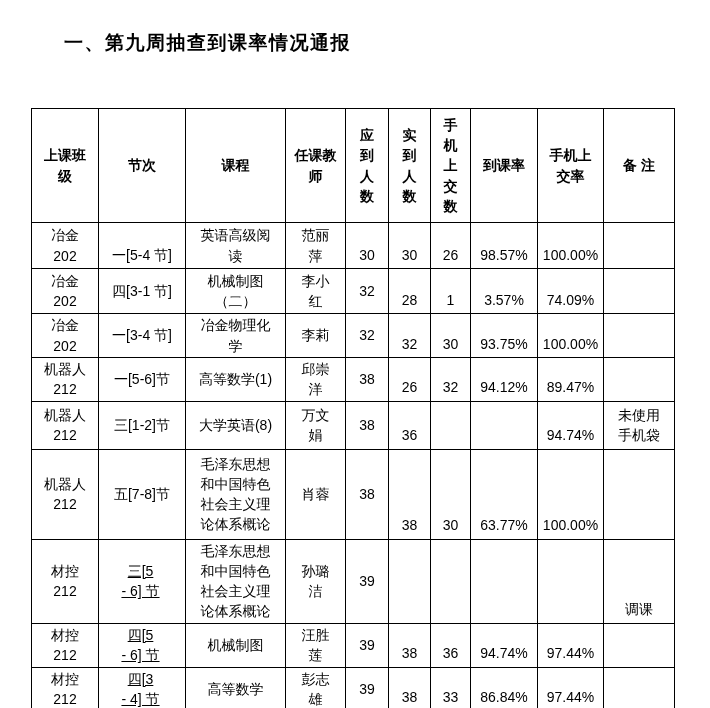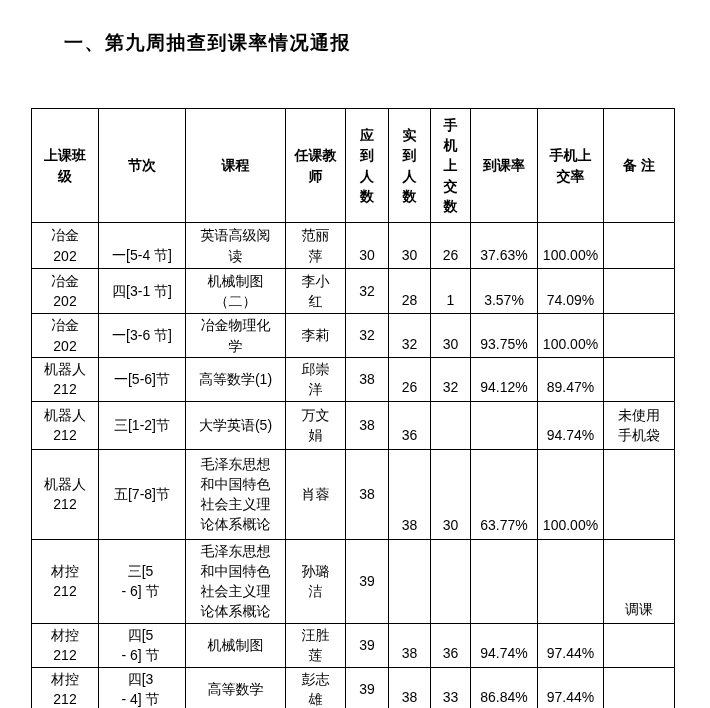--- a/index.html
+++ b/index.html
@@ -47,21 +47,21 @@
     padding: 1px 3px;
     white-space: pre-line;
     overflow: hidden;
     word-break: break-all;
   }
   table.report th {
     font-weight: 700;
   }
   table.report td { font-weight: 400; }
   .va-bottom { vertical-align: bottom !important; padding-bottom: 3px !important; }
-  .ha-right  { text-align: right; padding-right: 6px !important; }
+  .ha-right  { text-align: right; padding-right: 6px !important; text-decoration: underline; }
 </style>
 </head>
 <body>
 
 <div class="page">
   <div class="doc-title">一、第九周抽查到课率情况通报</div>
 
   <table class="report">
     <colgroup>
         <col style="width: 67px;">
@@ -107,21 +107,21 @@
           <td>冶金
 202</td>
           <td class="va-bottom">一[5-4 节]</td>
           <td>英语高级阅
 读</td>
           <td>范丽
 萍</td>
           <td class="va-bottom">30</td>
           <td class="va-bottom">30</td>
           <td class="va-bottom">26</td>
-          <td class="va-bottom">37.63%</td>
+          <td class="va-bottom">98.57%</td>
           <td class="va-bottom">100.00%</td>
           <td></td>
         </tr>
         <tr style="height: 45px;">
           <td>冶金
 202</td>
           <td>四[3-1 节]</td>
           <td>机械制图
 （二）</td>
           <td>李小
@@ -129,21 +129,21 @@
           <td>32</td>
           <td class="va-bottom">28</td>
           <td class="va-bottom">1</td>
           <td class="va-bottom">3.57%</td>
           <td class="va-bottom">74.09%</td>
           <td></td>
         </tr>
         <tr style="height: 44px;">
           <td>冶金
 202</td>
-          <td>一[3-6 节]</td>
+          <td>一[3-4 节]</td>
           <td>冶金物理化
 学</td>
           <td>李莉</td>
           <td>32</td>
           <td class="va-bottom">32</td>
           <td class="va-bottom">30</td>
           <td class="va-bottom">93.75%</td>
           <td class="va-bottom">100.00%</td>
           <td></td>
         </tr>
@@ -158,21 +158,21 @@
           <td class="va-bottom">26</td>
           <td class="va-bottom">32</td>
           <td class="va-bottom">94.12%</td>
           <td class="va-bottom">89.47%</td>
           <td></td>
         </tr>
         <tr style="height: 48px;">
           <td>机器人
 212</td>
           <td>三[1-2]节</td>
-          <td>大学英语(5)</td>
+          <td>大学英语(8)</td>
           <td>万文
 娟</td>
           <td>38</td>
           <td class="va-bottom">36</td>
           <td></td>
           <td></td>
           <td class="va-bottom">94.74%</td>
           <td>未使用
 手机袋</td>
         </tr>

